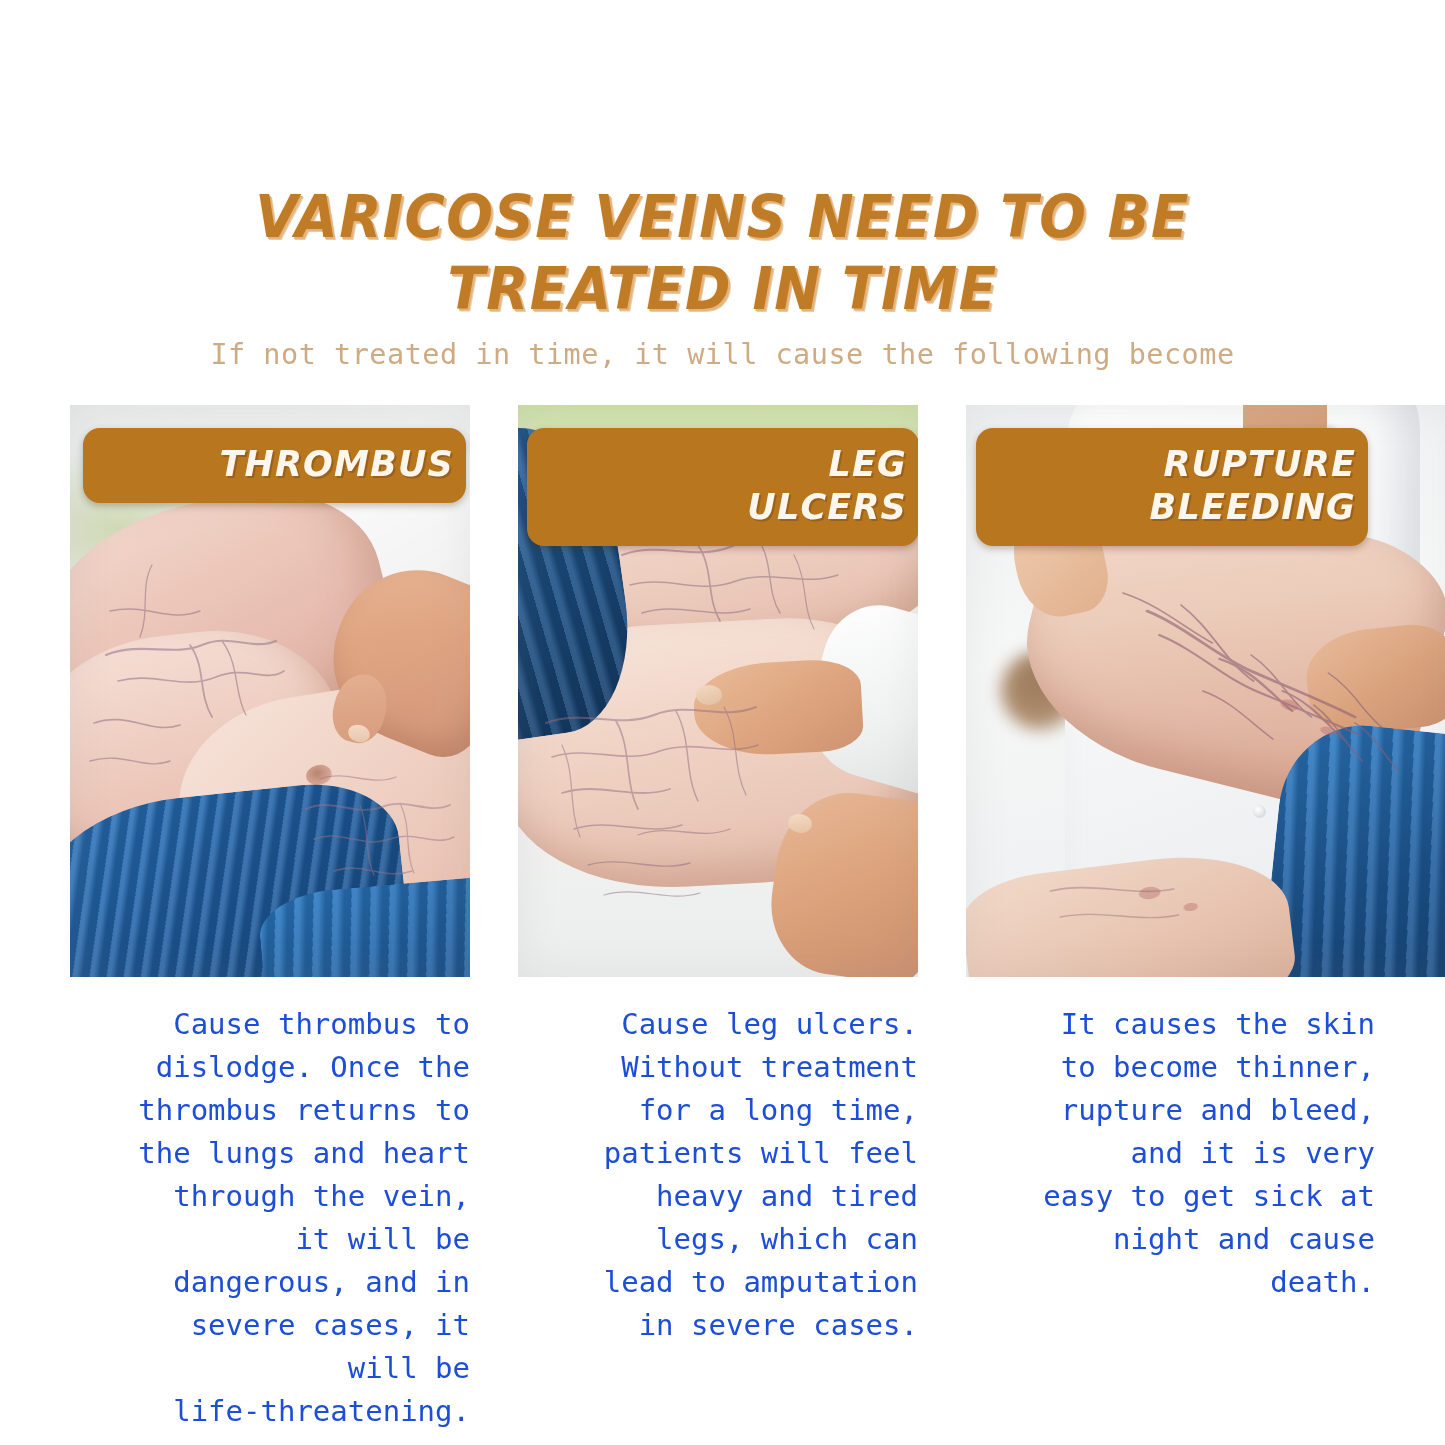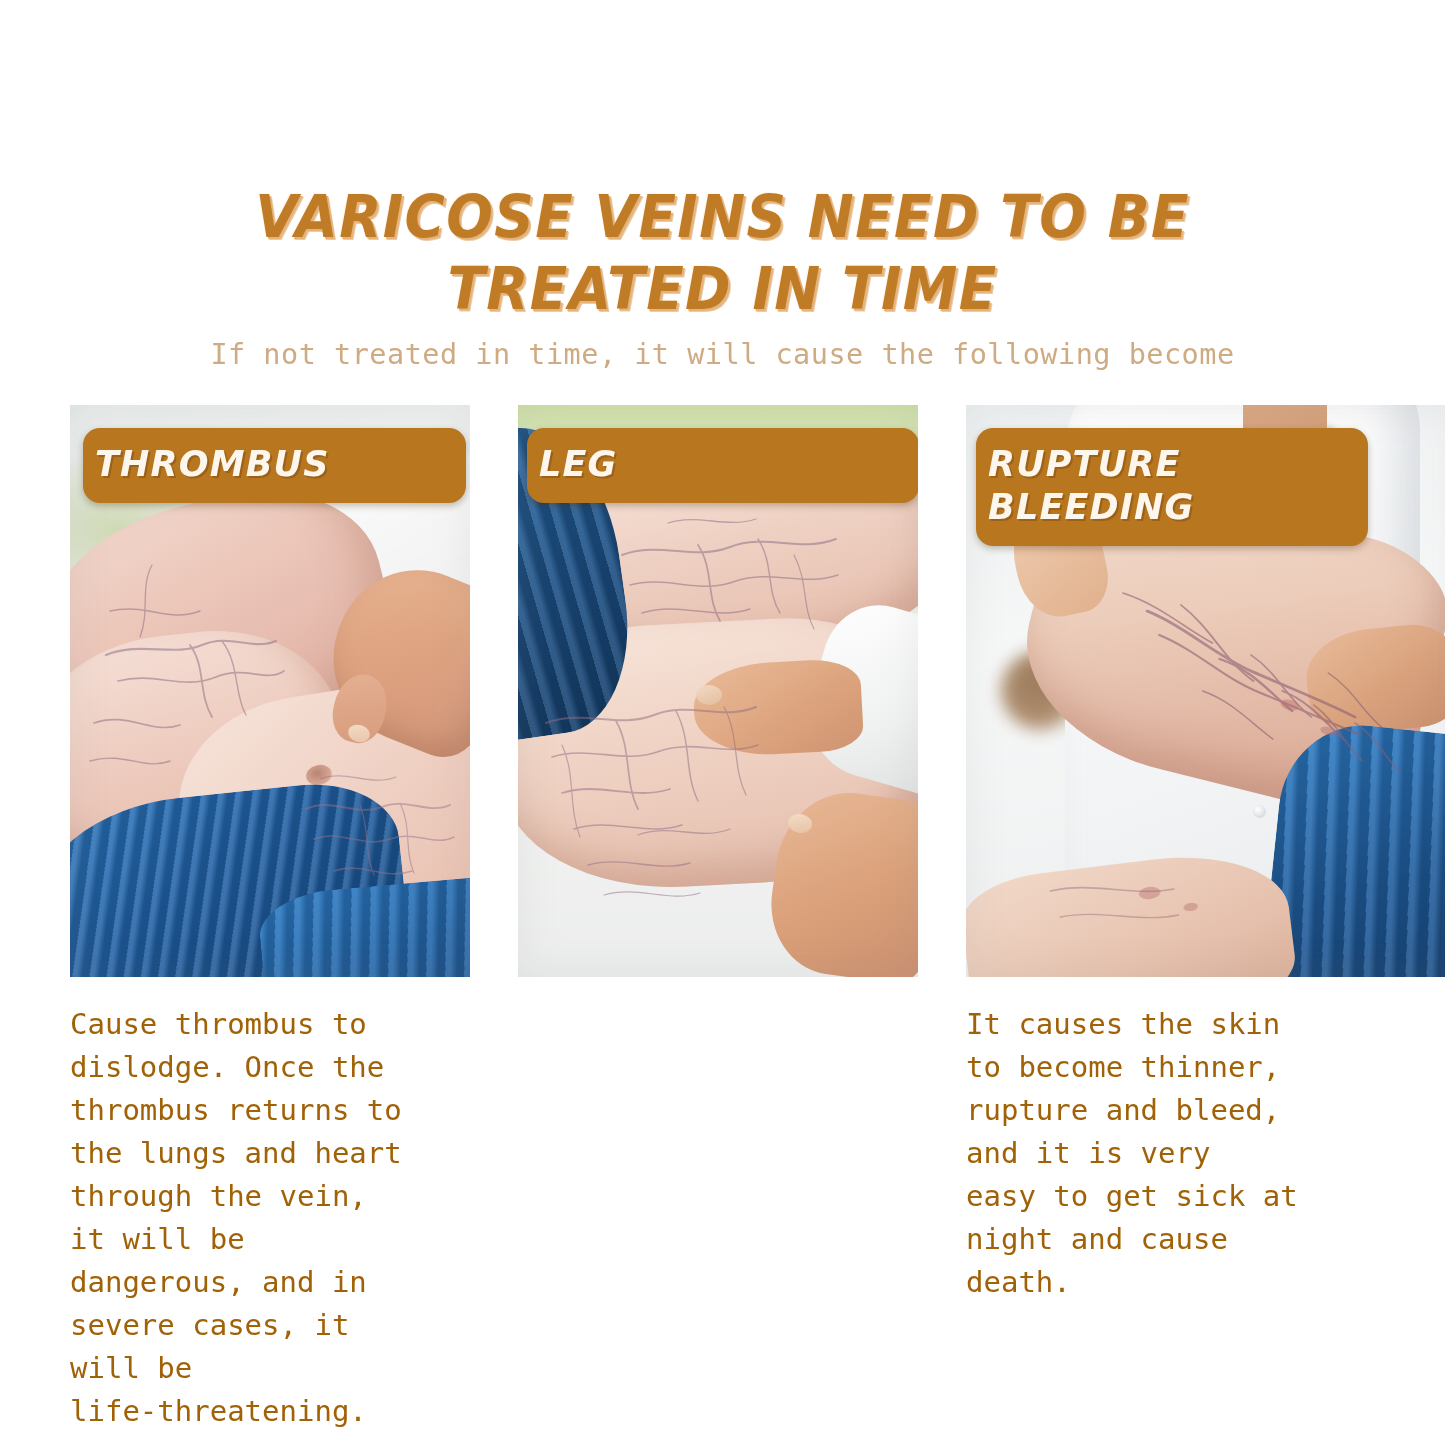--- a/index.html
+++ b/index.html
@@ -368,21 +368,21 @@
 
   
   .badge {
     position: absolute;
     top: 23px;
     left: 13px;
     width: 383px;
     padding: 15px 12px 17px;
     background: #b8761f;
     border-radius: 17px;
-    text-align: left;
+    text-align: right;
     box-shadow: 0 3px 7px rgba(70,45,12,0.30);
     z-index: 6;
   }
   .col-2 .badge { width: 392px; left: 9px; }
   .col-3 .badge { width: 392px; left: 10px; }
 
   .badge-line {
     font-family: "DejaVu Sans", sans-serif;
     font-weight: 700;
     font-style: italic;
@@ -393,26 +393,26 @@
     text-transform: uppercase;
     white-space: nowrap;
     text-shadow: 2px 2px 0 rgba(120,74,18,0.45);
   }
 
   
   .caption {
     position: absolute;
     top: 598px;
     width: 400px;
-    text-align: left;
+    text-align: right;
     font-family: "DejaVu Sans Mono", monospace;
     font-size: 29px;
     line-height: 43px;
     letter-spacing: 0px;
-    color: #a16207;
+    color: #1d4ed8;
     white-space: pre-line;
   }
   .col-3 .caption { width: 409px; }
 </style>
 </head>
 <body>
 
 <div class="poster">
 
   <div class="title-block">
@@ -518,23 +518,32 @@
               <path d="M120 430 C152 418 182 436 212 424" stroke-width="1.3"></path>
               <path d="M86 490 C120 480 150 498 182 488" stroke-width="1.2"></path>
             </g>
           </svg>
         </div>
 
         <div class="photo-vignette"></div>
 
         <div class="badge">
           <div class="badge-line">LEG</div>
+          <div class="badge-line">ULCERS</div>
         </div>
       </div>
 
+      <div class="caption">Cause leg ulcers.
+Without treatment
+for a long time,
+patients will feel
+heavy and tired
+legs, which can
+lead to amputation
+in severe cases.</div>
     </div>
 
     <div class="col col-3">
 
       <div class="photo-frame">
         <div class="photo-layer p3-bg"></div>
         <div class="p3-blurhead"></div>
         <div class="p3-coat"></div>
         <div class="p3-collar"></div>
         <div class="p3-neck"></div>

